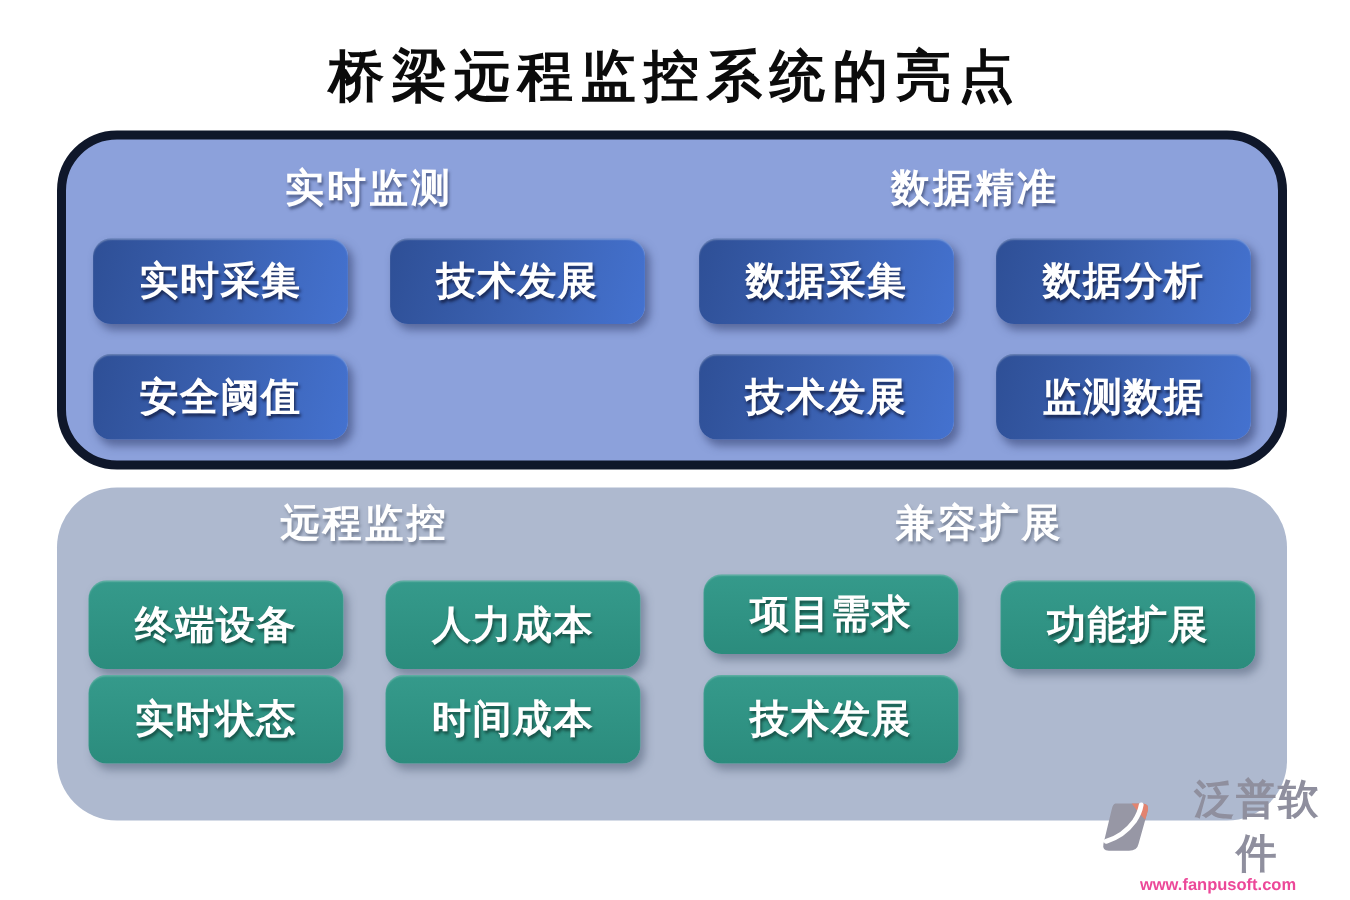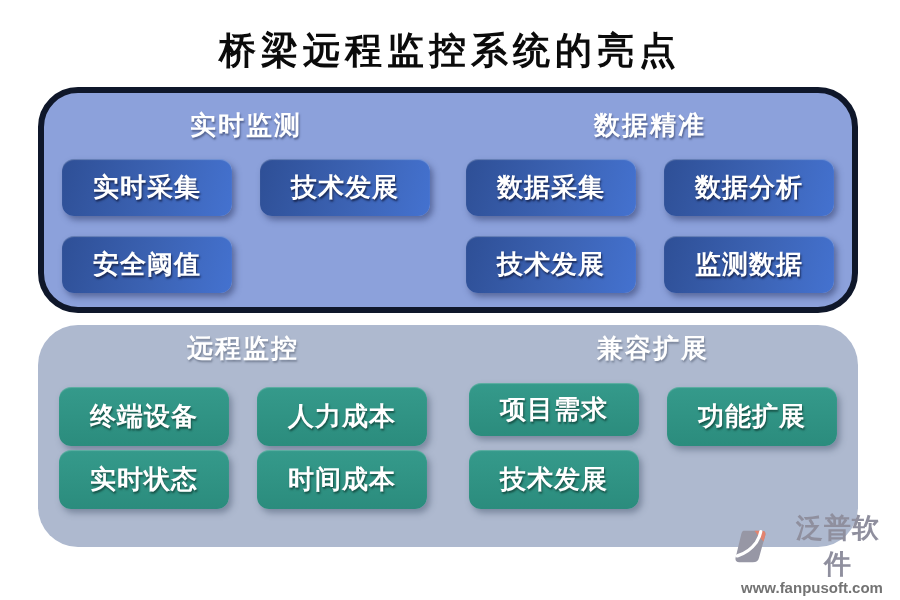--- a/index.html
+++ b/index.html
@@ -63,21 +63,21 @@
   .chip-lift { height: 53px; transform: translateY(-4px); }
 
   .logo {
     position: absolute; right: 8px; bottom: 4px; width: 160px;
     text-align: center;
     font-family: "Liberation Sans", "DejaVu Sans", sans-serif;
   }
   .logo-row { display: flex; align-items: center; justify-content: center; gap: 16px; }
   .logo-icon { width: 36px; height: 36px; display: inline-block; }
   .logo-text { font-size: 27px; font-weight: bold; color: #8F8F9E; letter-spacing: 1px; }
-  .logo-url { margin-top: -3px; font-size: 15px; font-weight: bold; color: #737373; }
+  .logo-url { margin-top: -3px; font-size: 11px; font-weight: bold; color: #ec4899; }
 </style>
 </head>
 <body>
 
 <div class="container">
 
   <div class="title">桥梁远程监控系统的亮点</div>
 
   <div class="panel panel-top">
     <div class="section">

